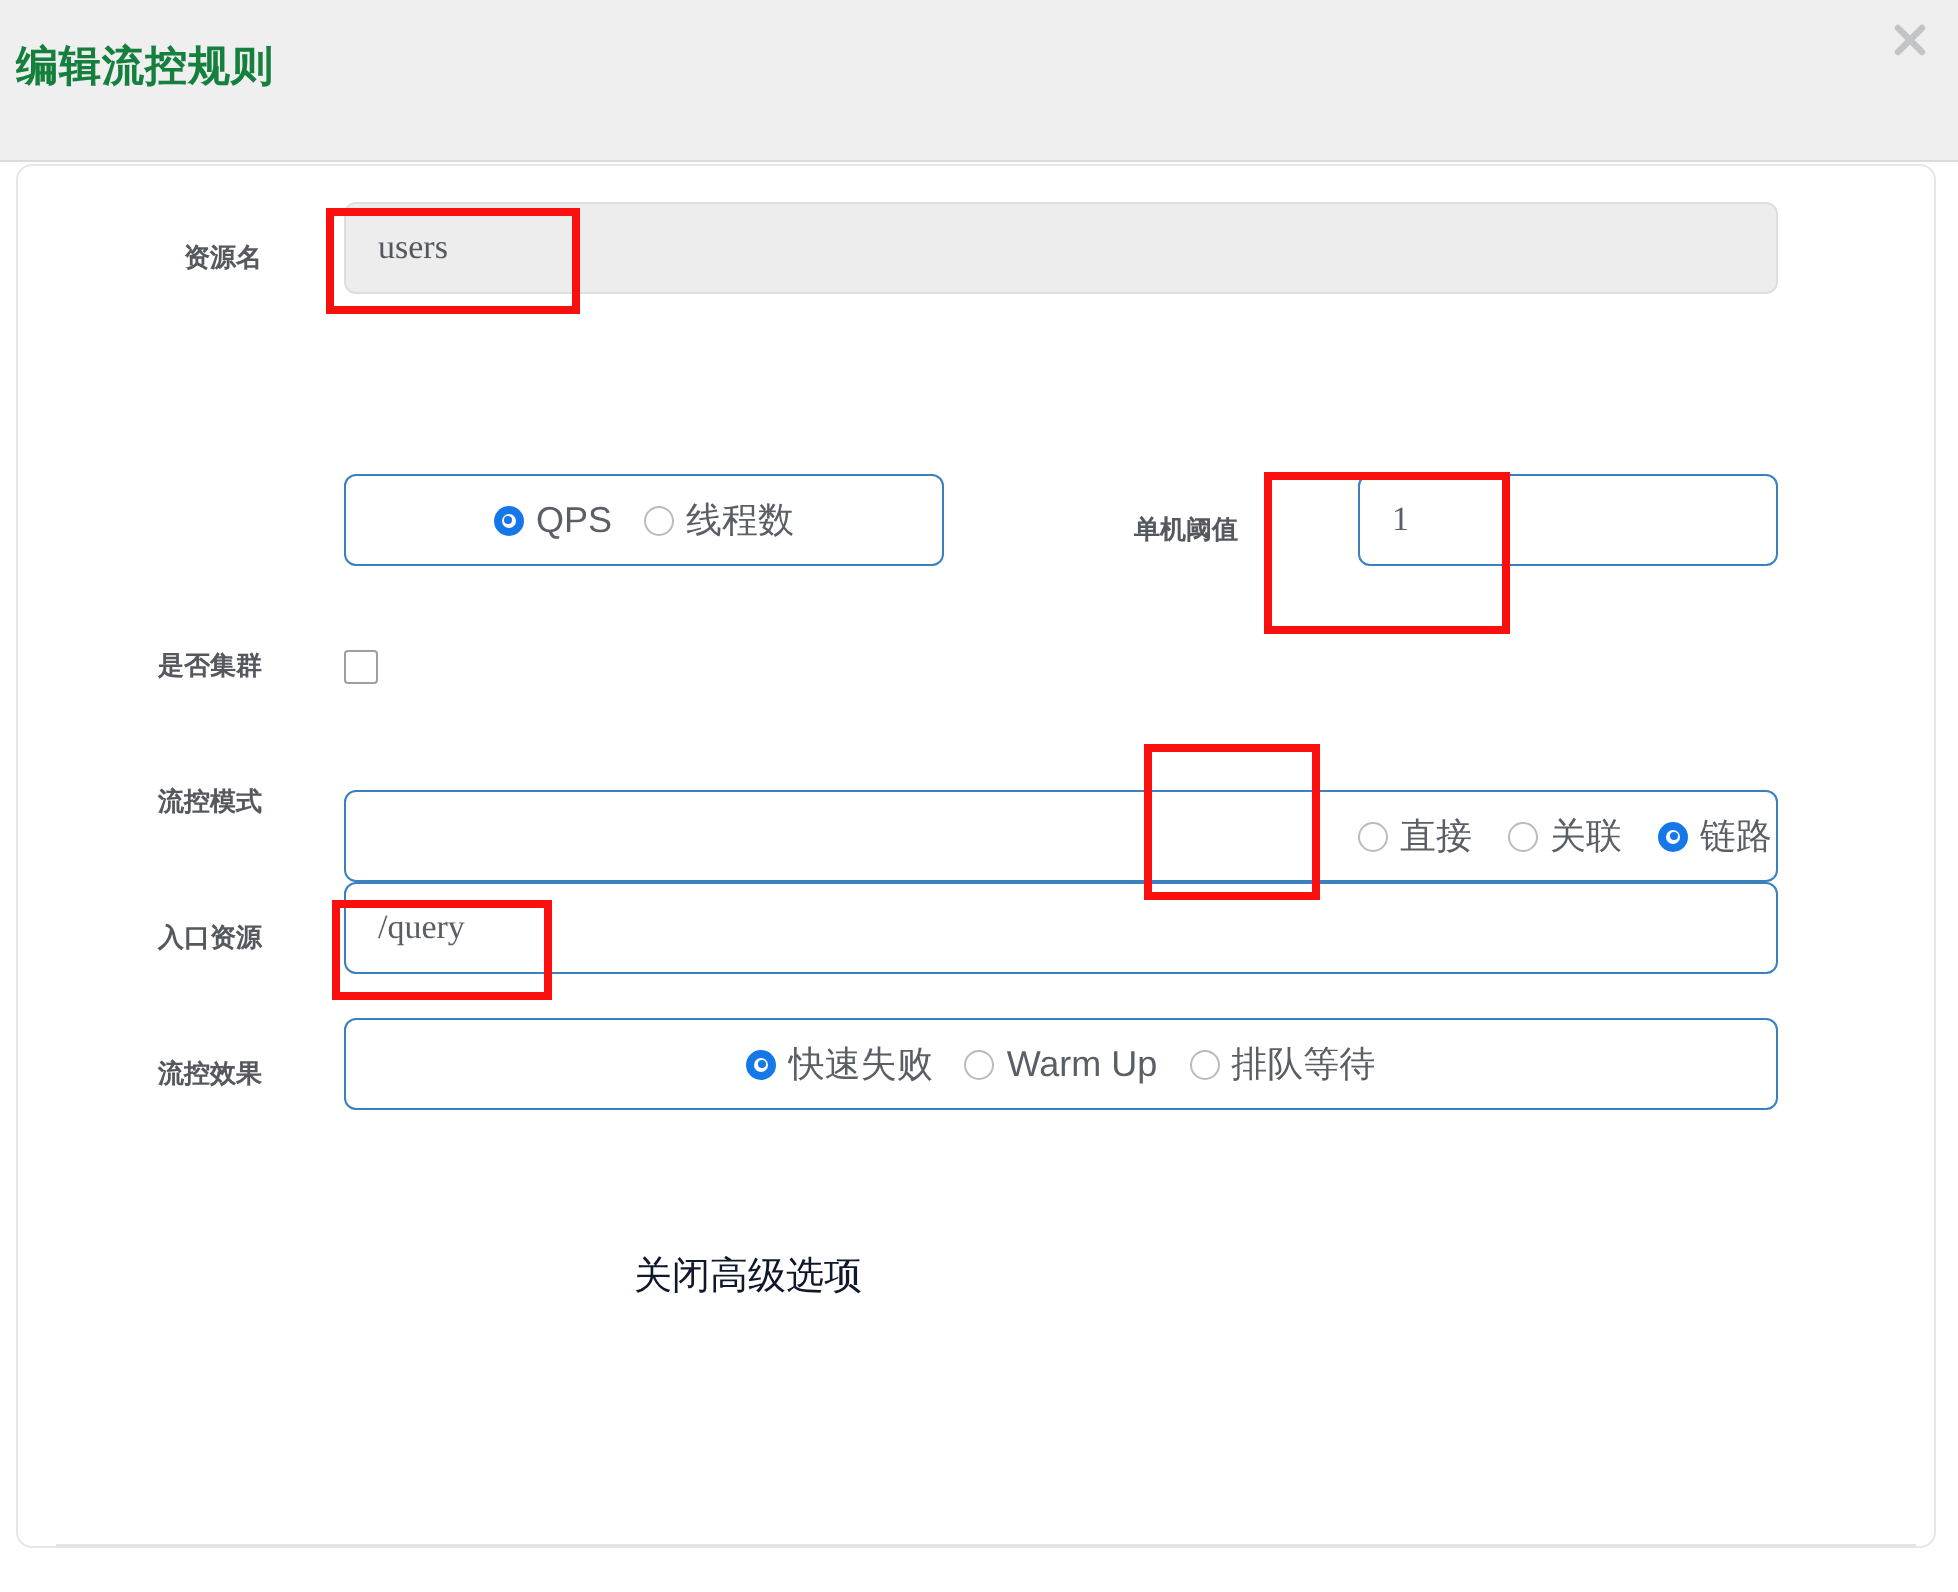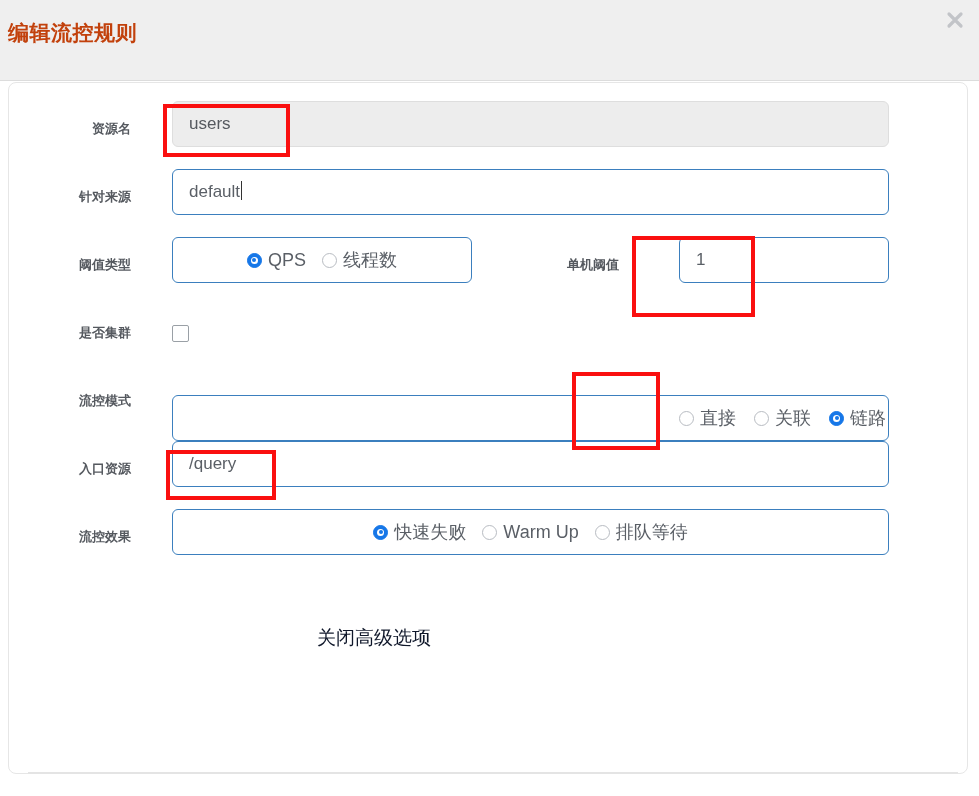--- a/index.html
+++ b/index.html
@@ -24,21 +24,21 @@
     background: #efefef;
     border-bottom: 1px solid #dcdcdc;
     box-sizing: border-box;
   }
   .dialog-title {
     position: absolute;
     left: 8px;
     top: 19px;
     font-size: 21px;
     font-weight: bold;
-    color: #c2410c;
+    color: #15803d;
     letter-spacing: 0.5px;
   }
   .close-icon {
     position: absolute;
     right: 10px;
     top: 6px;
     width: 28px;
     height: 28px;
     cursor: pointer;
   }
@@ -89,21 +89,21 @@
     position: absolute;
     height: 46px;
     border: 1px solid #3b7fbe;
     border-radius: 6px;
     background: #ffffff;
     box-sizing: border-box;
     font-size: 17px;
     color: #5a5f66;
     line-height: 44px;
     padding-left: 16px;
-    font-family: Liberation Sans, sans-serif;
+    font-family: Liberation Serif, serif;
   }
   .input-box.disabled {
     background: #ededed;
     border: 1px solid #dedede;
     color: #55595f;
   }
   .caret {
     display: inline-block;
     width: 1px;
     height: 19px;
@@ -225,27 +225,22 @@
 </div>
 
 <div class="dialog-body">
   <div class="form-card">
 
     <div class="form-row" style="top:18px;">
       <div class="field-label">资源名</div>
       <div class="input-box disabled" style="left:163px; width:717px;">users</div>
     </div>
 
-    <div class="form-row" style="top:86px;">
-      <div class="field-label">针对来源</div>
-      <div class="input-box" style="left:163px; width:717px;"><span>default</span><span class="caret"></span></div>
-    </div>
 
     <div class="form-row" style="top:154px;">
-      <div class="field-label">阈值类型</div>
       <div class="radio-shell" style="left:163px; width:300px;text-align:right;">
         <div class="radio-item">
           <span class="radio-dot checked"></span>
           <span>QPS</span>
         </div>
         <div class="radio-item">
           <span class="radio-dot"></span>
           <span>线程数</span>
         </div>
       </div>

